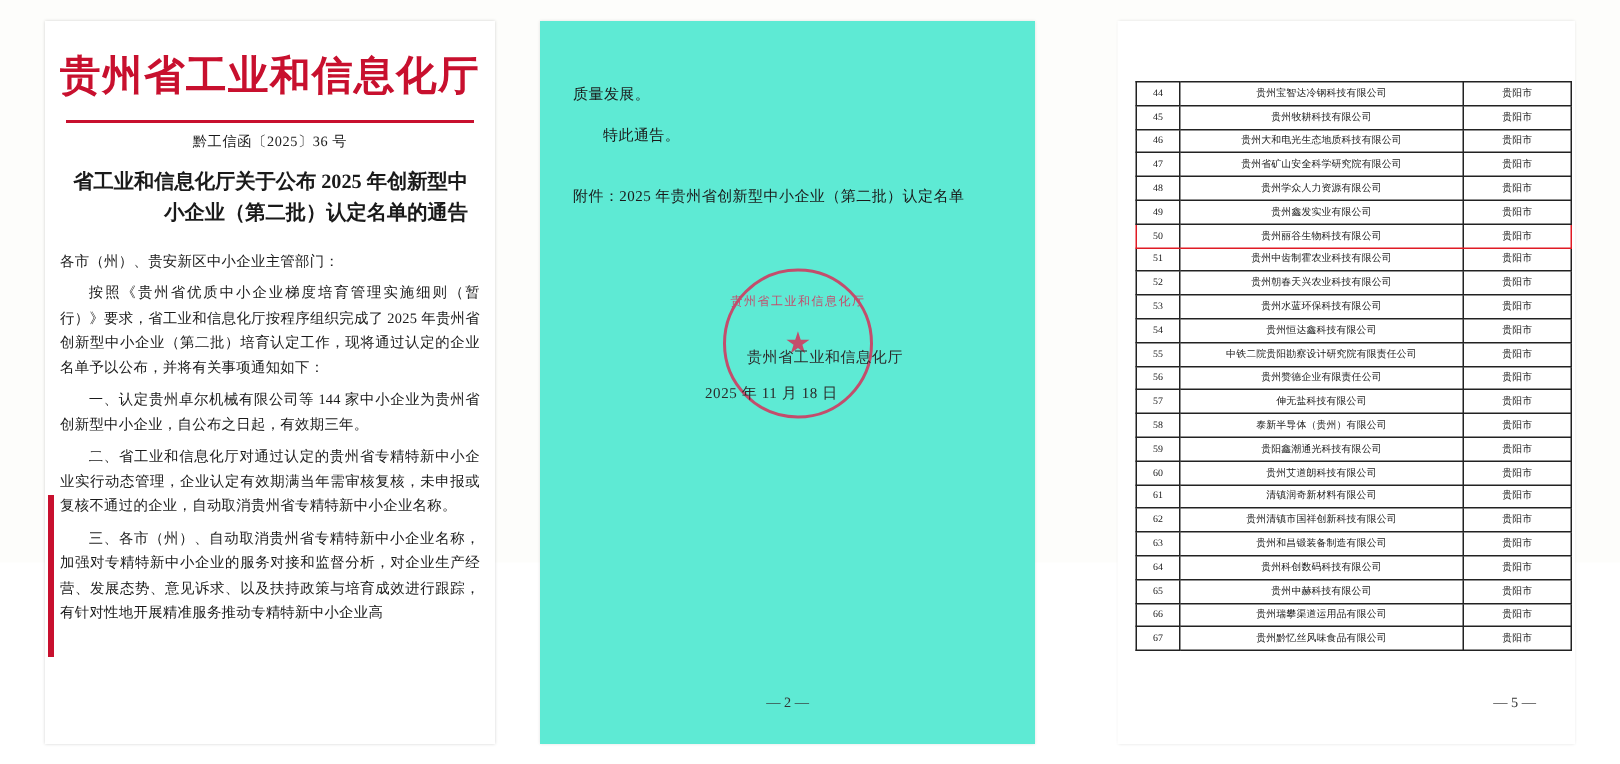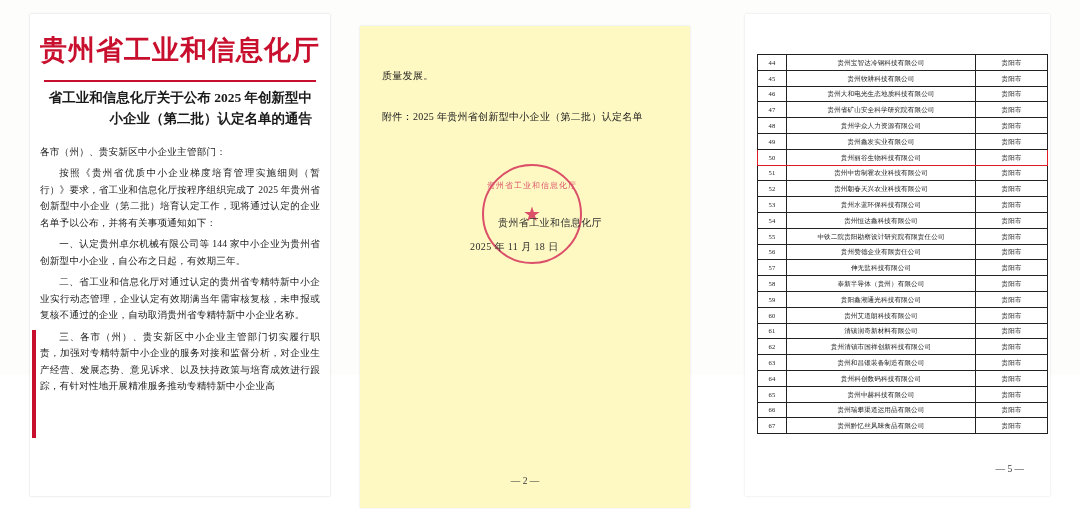--- a/index.html
+++ b/index.html
@@ -76,24 +76,24 @@
     top: 330px;
     width: 4px;
     height: 108px;
     background: #c8102e;
   }
 
   
   .doc-mid {
     position: absolute;
     left: 360px;
-    top: 26px;
+    top: 14px;
     width: 330px;
     height: 482px;
-    background: #fef9c3;
+    background: #5eead4;
     box-shadow: 0 0 2px rgba(0,0,0,0.12);
     padding: 40px 22px 0 22px;
     box-sizing: border-box;
   }
   .doc-mid p {
     font-size: 10px;
     line-height: 1.9;
     margin: 0 0 8px 0;
     letter-spacing: 0.3px;
   }
@@ -214,33 +214,35 @@
   }
 </style>
 </head>
 <body>
 
 <div class="page">
 
   <div class="doc-left">
     <div class="letterhead">贵州省工业和信息化厅</div>
     <div class="letterhead-rule"></div>
+    <div class="doc-number">黔工信函〔2025〕36 号</div>
     <div class="doc-title">省工业和信息化厅关于公布 2025 年创新型中小企业（第二批）认定名单的通告</div>
     <div class="doc-body">
       <p>各市（州）、贵安新区中小企业主管部门：</p>
       <p class="indent">按照《贵州省优质中小企业梯度培育管理实施细则（暂行）》要求，省工业和信息化厅按程序组织完成了 2025 年贵州省创新型中小企业（第二批）培育认定工作，现将通过认定的企业名单予以公布，并将有关事项通知如下：</p>
       <p class="indent">一、认定贵州卓尔机械有限公司等 144 家中小企业为贵州省创新型中小企业，自公布之日起，有效期三年。</p>
       <p class="indent">二、省工业和信息化厅对通过认定的贵州省专精特新中小企业实行动态管理，企业认定有效期满当年需审核复核，未申报或复核不通过的企业，自动取消贵州省专精特新中小企业名称。</p>
-      <p class="indent">三、各市（州）、贵安新区中小企业主管部门切实履行职责，加强对专精特新中小企业的服务对接和监督分析，对企业生产经营、发展态势、意见诉求、以及扶持政策与培育成效进行跟踪，有针对性地开展精准服务推动专精特新中小企业高</p>
+      <p class="indent">三、各市（州）、自动取消贵州省专精特新中小企业名称，加强对专精特新中小企业的服务对接和监督分析，对企业生产经营、发展态势、意见诉求、以及扶持政策与培育成效进行跟踪，有针对性地开展精准服务推动专精特新中小企业高</p>
     </div>
   </div>
   <div class="left-sidebar-bar"></div>
 
   <div class="doc-mid">
     <p>质量发展。</p>
+    <p class="indent">特此通告。</p>
     <p class="attach-line">附件：2025 年贵州省创新型中小企业（第二批）认定名单</p>
 
     <div class="seal-area">
       <div class="seal">
         <div class="seal-text">贵州省工业和信息化厅</div>
         <div class="seal-star">★</div>
       </div>
       <div class="signer">贵州省工业和信息化厅</div>
       <div class="sign-date">2025 年 11 月 18 日</div>
     </div>

